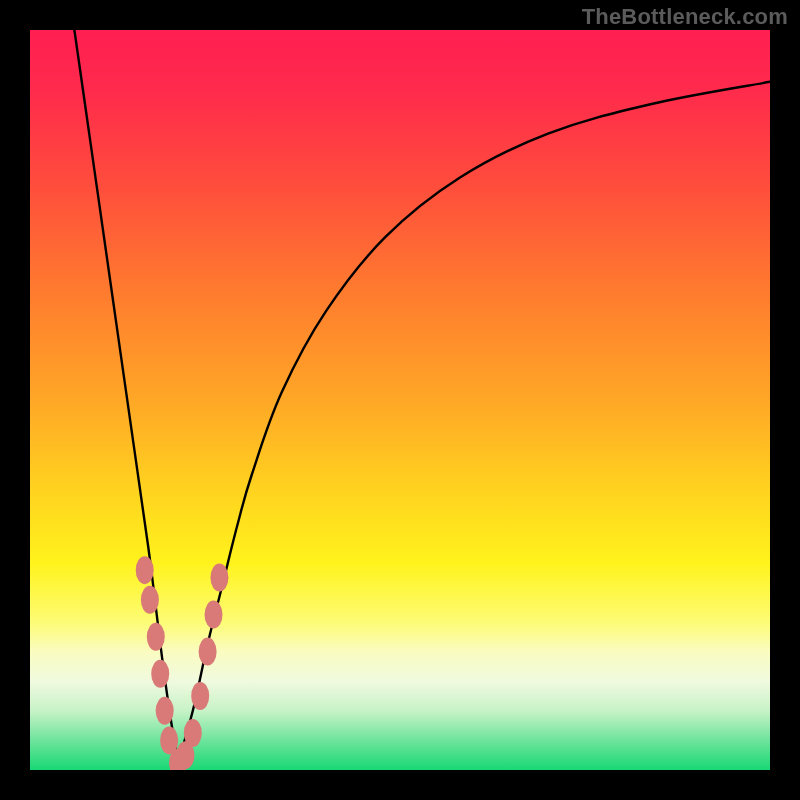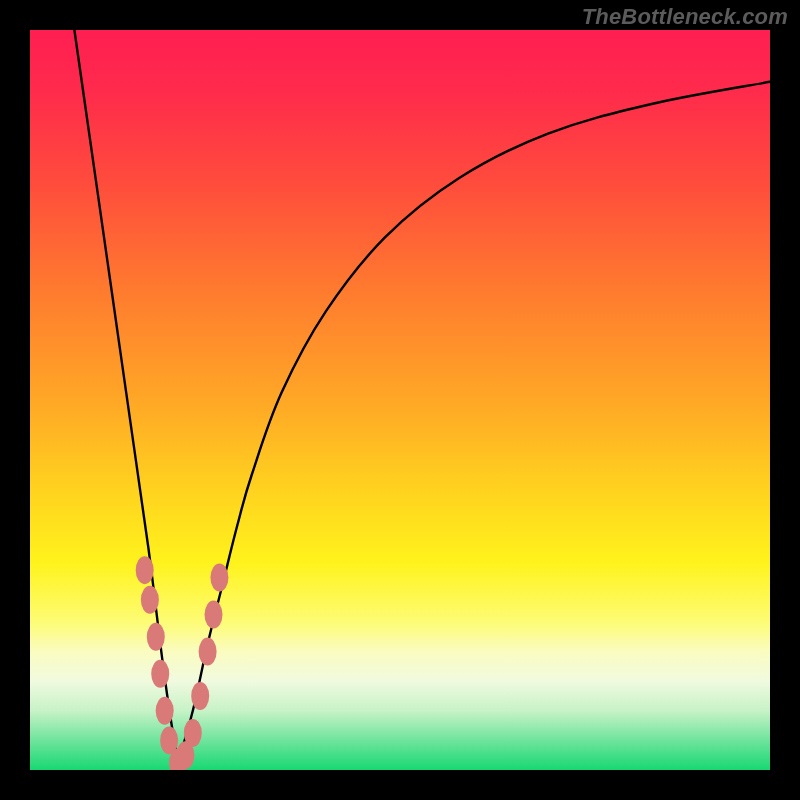--- a/index.html
+++ b/index.html
@@ -30,21 +30,20 @@
   }
   .watermark {
     position: absolute;
     top: 4px;
     right: 12px;
     font-size: 22px;
     font-weight: 600;
     color: #5b5b5b;
     letter-spacing: 0.2px;
     user-select: none;
-    font-style: italic;
   }
   svg.curve-layer {
     position: absolute;
     inset: 0;
   }
 </style>
 </head>
 <body>
 
 <div class="frame">

